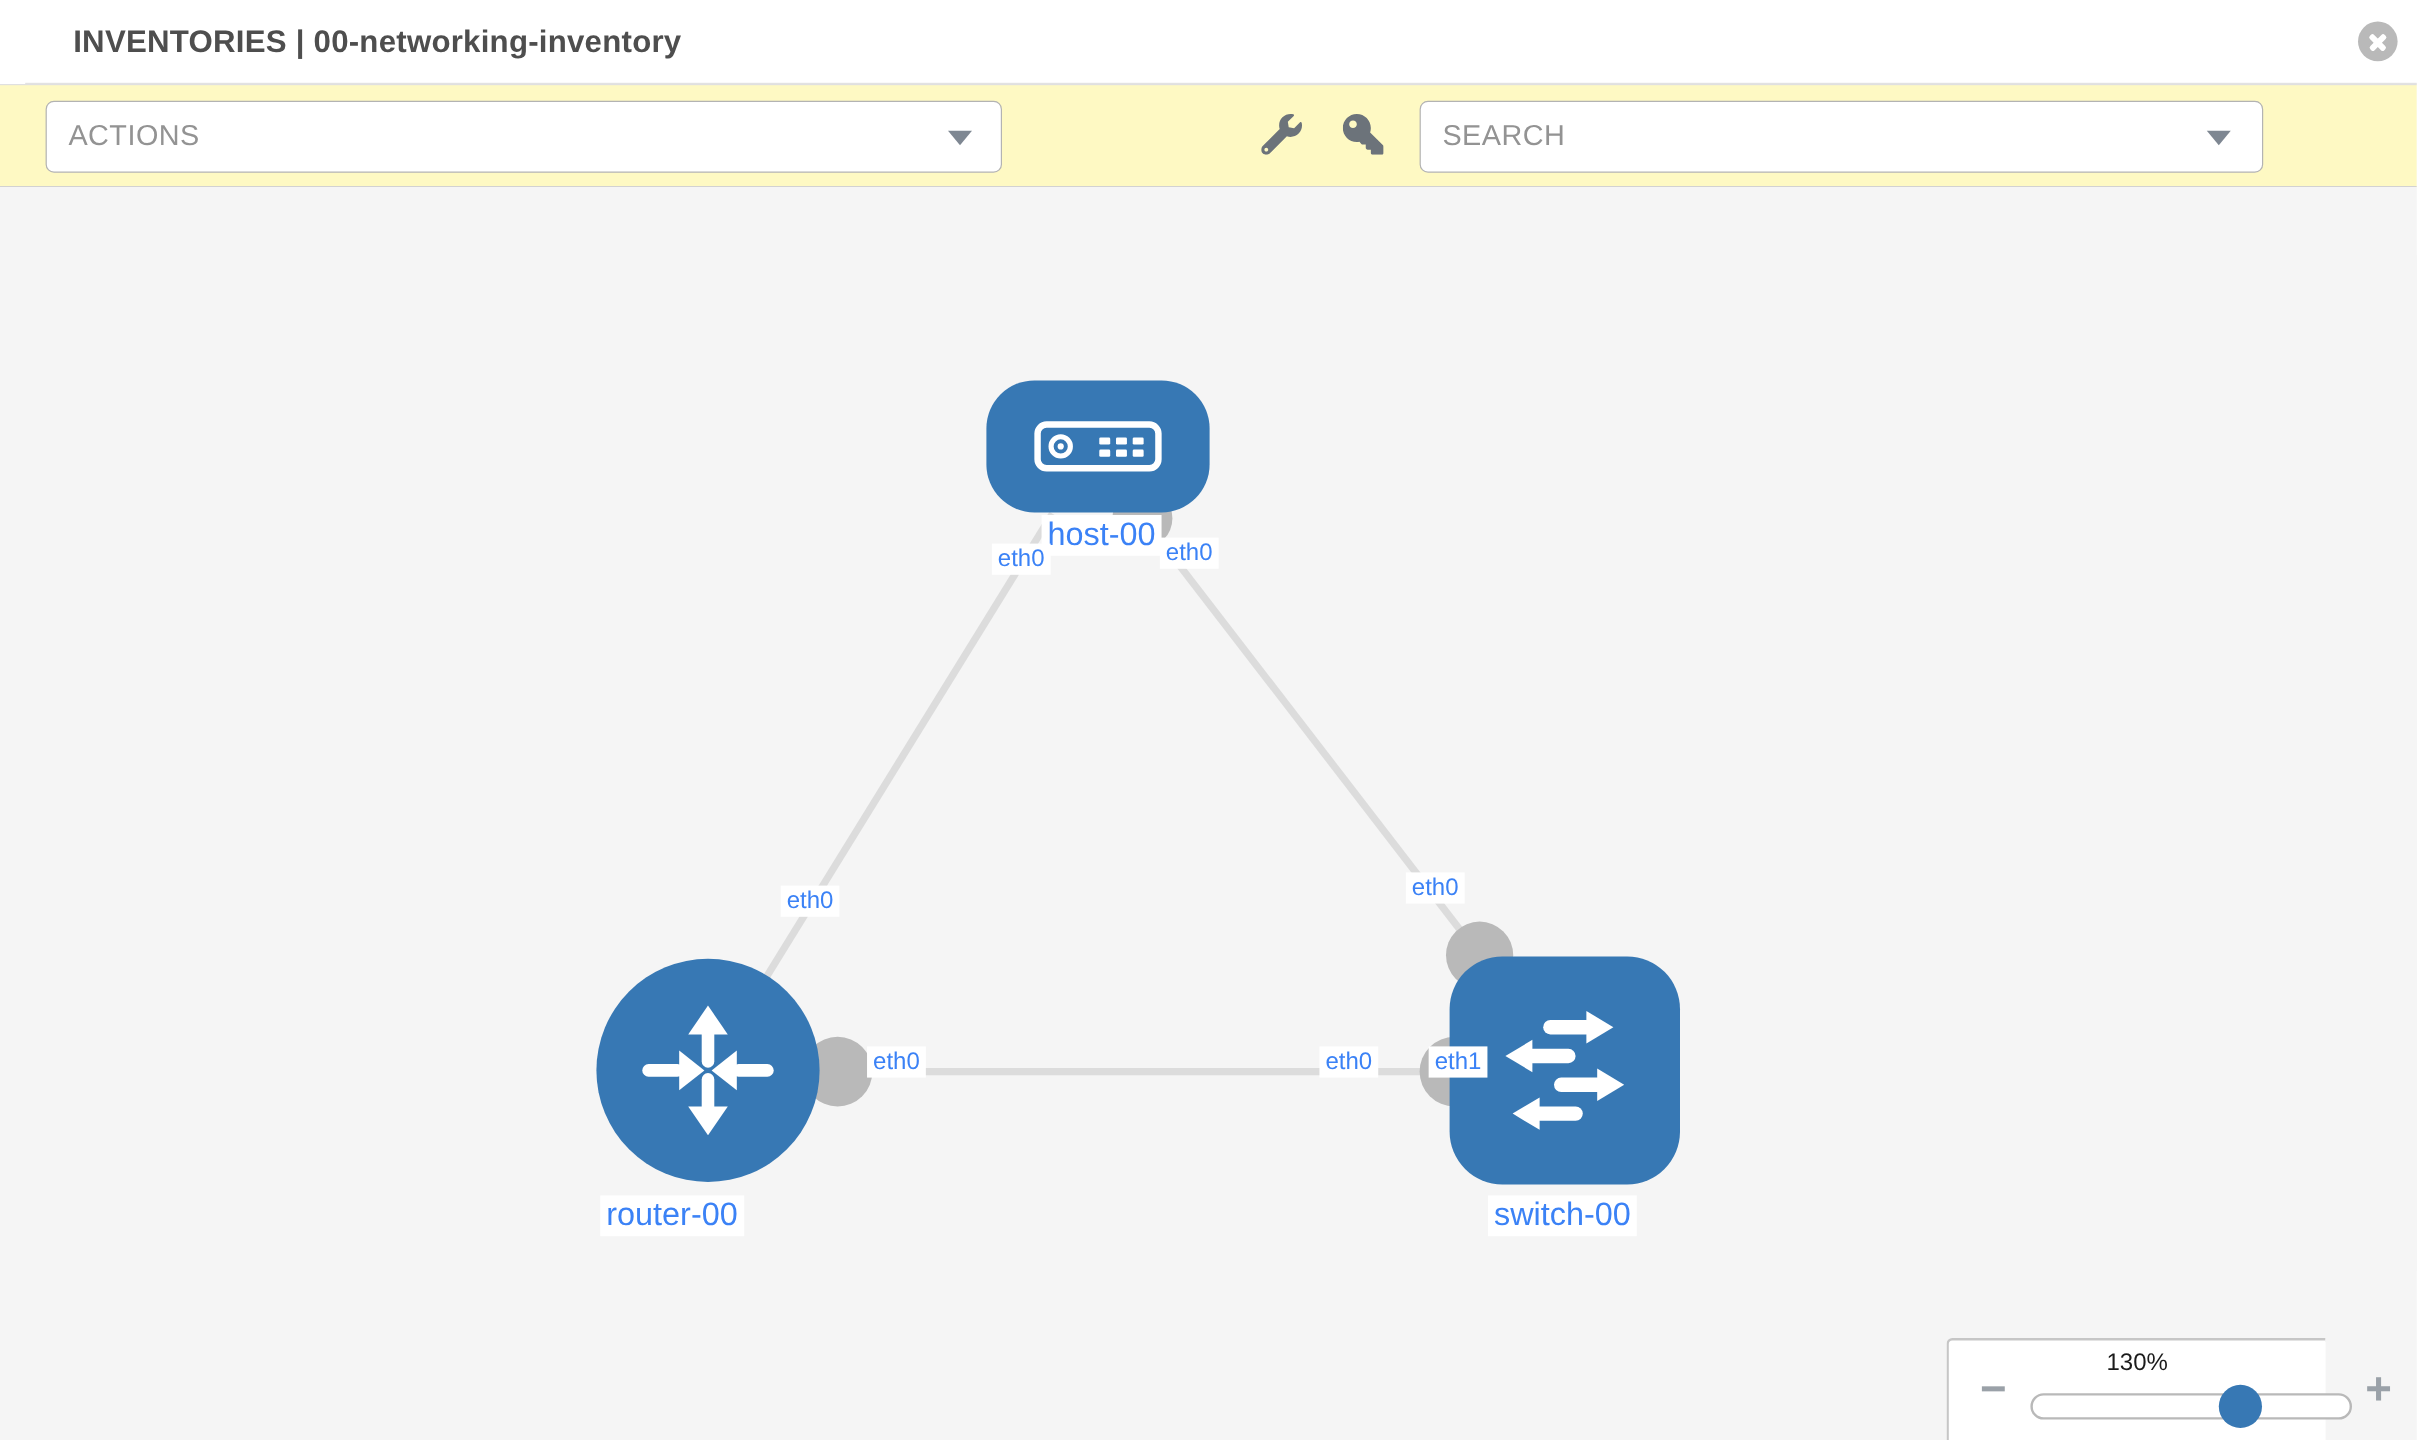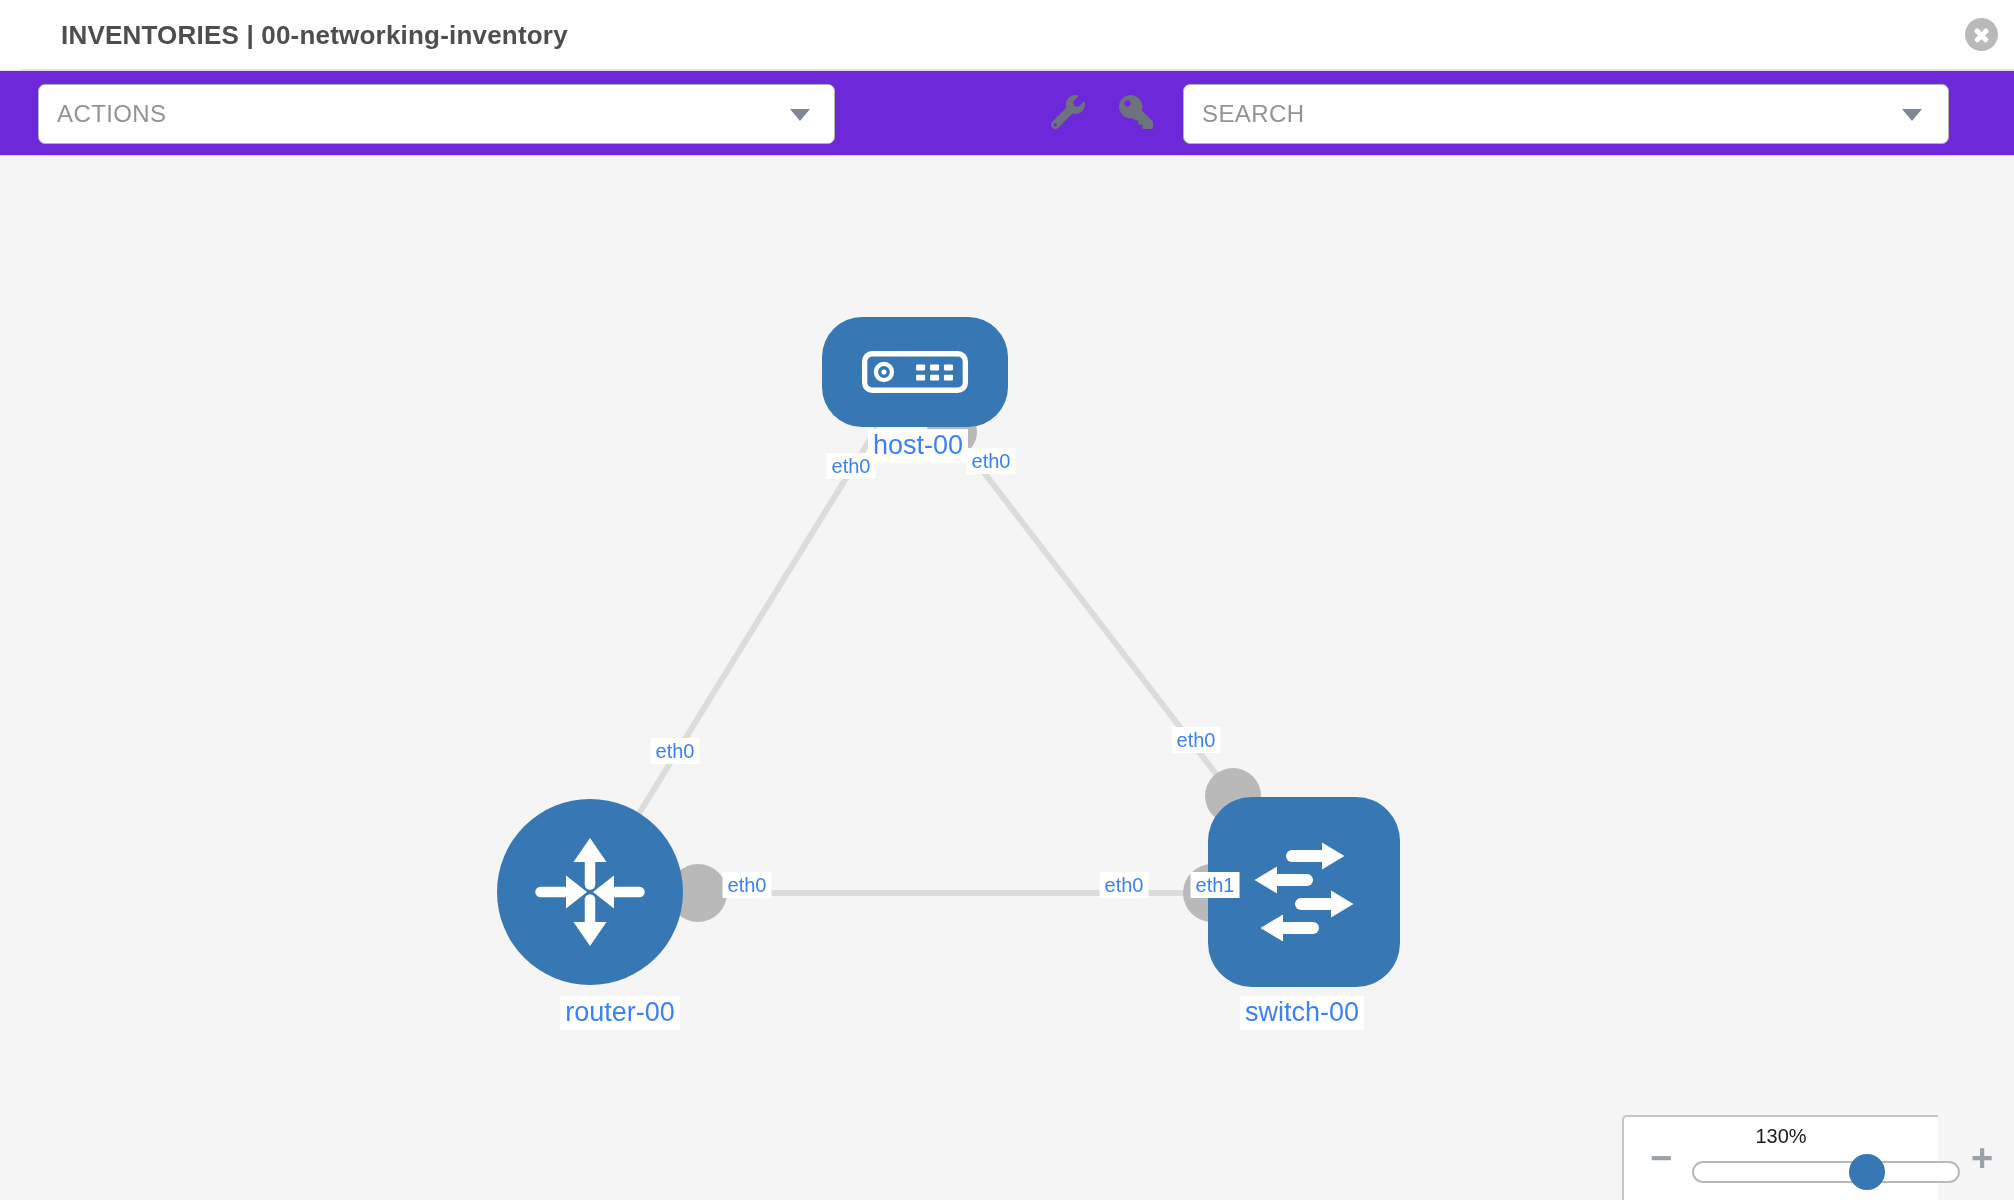--- a/index.html
+++ b/index.html
@@ -23,21 +23,21 @@
   }
   .close-btn::before, .close-btn::after {
     content:""; position:absolute; left:8px; top:14.5px; width:17px; height:4.5px;
     background:#ffffff; border-radius:2px;
   }
   .close-btn::before { transform:rotate(45deg); }
   .close-btn::after  { transform:rotate(-45deg); }
   
   .toolbar {
     position:absolute; left:0; top:70px; width:2014px; height:86px;
-    background:#6d28d9; border-top:1px solid #e0e0e0; border-bottom:1px solid #d2d2d2;
+    background:#fef9c3; border-top:1px solid #e0e0e0; border-bottom:1px solid #d2d2d2;
   }
   .select-box {
     position:absolute; top:13px; height:60px; background:#ffffff;
     border:1px solid #b3b3b3; border-radius:7px;
   }
   .select-box .sel-label {
     position:absolute; left:18px; top:50%; transform:translateY(-50%);
     font-size:24px; color:#939393; letter-spacing:.4px;
   }
   .caret {
@@ -109,21 +109,21 @@
     <svg viewBox="0 0 512 512">
         <path d="M507.73 109.1c-2.24-9.03-13.54-12.09-20.12-5.51l-74.36 74.36-67.88-11.31-11.31-67.88 74.36-74.36c6.62-6.62 3.43-17.9-5.66-20.16-47.38-11.74-99.55.91-136.58 37.93-39.64 39.64-50.55 97.1-34.05 147.2L18.74 402.76c-24.99 24.99-24.99 65.51 0 90.5 24.99 24.99 65.51 24.99 90.5 0l213.21-213.21c50.12 16.71 107.47 5.68 147.37-34.22 37.07-37.07 49.7-89.32 37.91-136.73zM64 472c-13.25 0-24-10.75-24-24 0-13.26 10.75-24 24-24s24 10.74 24 24c0 13.25-10.75 24-24 24z"></path>
       </svg>
   </div>
   <div class="tool-icon" style="left:1119px; transform:scaleX(-1);">
     <svg viewBox="0 0 512 512">
         <path d="M512 176.001C512 273.203 433.202 352 336 352c-11.22 0-22.19-1.062-32.827-3.069l-24.012 27.014A23.999 23.999 0 0 1 261.223 384H224v40c0 13.255-10.745 24-24 24h-40v40c0 13.255-10.745 24-24 24H24c-13.255 0-24-10.745-24-24v-78.059c0-6.365 2.529-12.47 7.029-16.971l161.802-161.802C163.108 213.814 160 195.271 160 176 160 78.798 238.797.001 335.999 0 433.488-.001 512 78.511 512 176.001zM336 128c0 26.51 21.49 48 48 48s48-21.49 48-48-21.49-48-48-48-48 21.49-48 48z"></path>
       </svg>
   </div>
 
-  <div class="select-box" style="left:1183px; width:766px;">
+  <div class="select-box" style="left:1183px; width:703px;">
     <span class="sel-label">SEARCH</span>
     <span class="caret" style="right:26px;"></span>
   </div>
 </div>
 
 <div class="canvas">
 
   <svg class="links-svg">
 
     <line x1="590" y1="737" x2="877" y2="272" stroke="#dcdcdc" stroke-width="6"></line>
@@ -176,21 +176,21 @@
           <polygon points="32,33 32,51 17,42" stroke="none"></polygon>
         <line x1="48" y1="58" x2="68" y2="58"></line>
           <polygon points="68,49 68,67 83,58" stroke="none"></polygon>
         <line x1="56" y1="74" x2="36" y2="74"></line>
           <polygon points="36,65 36,83 21,74" stroke="none"></polygon>
       </g>
     </svg>
   </div>
 
   <div class="chip chip-name" style="left:918px; top:290px;">host-00</div>
-  <div class="chip chip-name" style="left:620px; top:857px;">router-00</div>
+  <div class="chip chip-name" style="left:560px; top:857px;">router-00</div>
   <div class="chip chip-name" style="left:1302px; top:857px;">switch-00</div>
 
   <div class="chip chip-iface" style="left:851px; top:310px;">eth0</div>
   <div class="chip chip-iface" style="left:991px; top:305px;">eth0</div>
   <div class="chip chip-iface" style="left:675px; top:595px;">eth0</div>
   <div class="chip chip-iface" style="left:1196px; top:584px;">eth0</div>
   <div class="chip chip-iface" style="left:747px; top:729px;">eth0</div>
   <div class="chip chip-iface" style="left:1124px; top:729px; z-index:1;">eth0</div>
   <div class="chip chip-iface" style="left:1215px; top:729px; z-index:2;">eth1</div>
 

